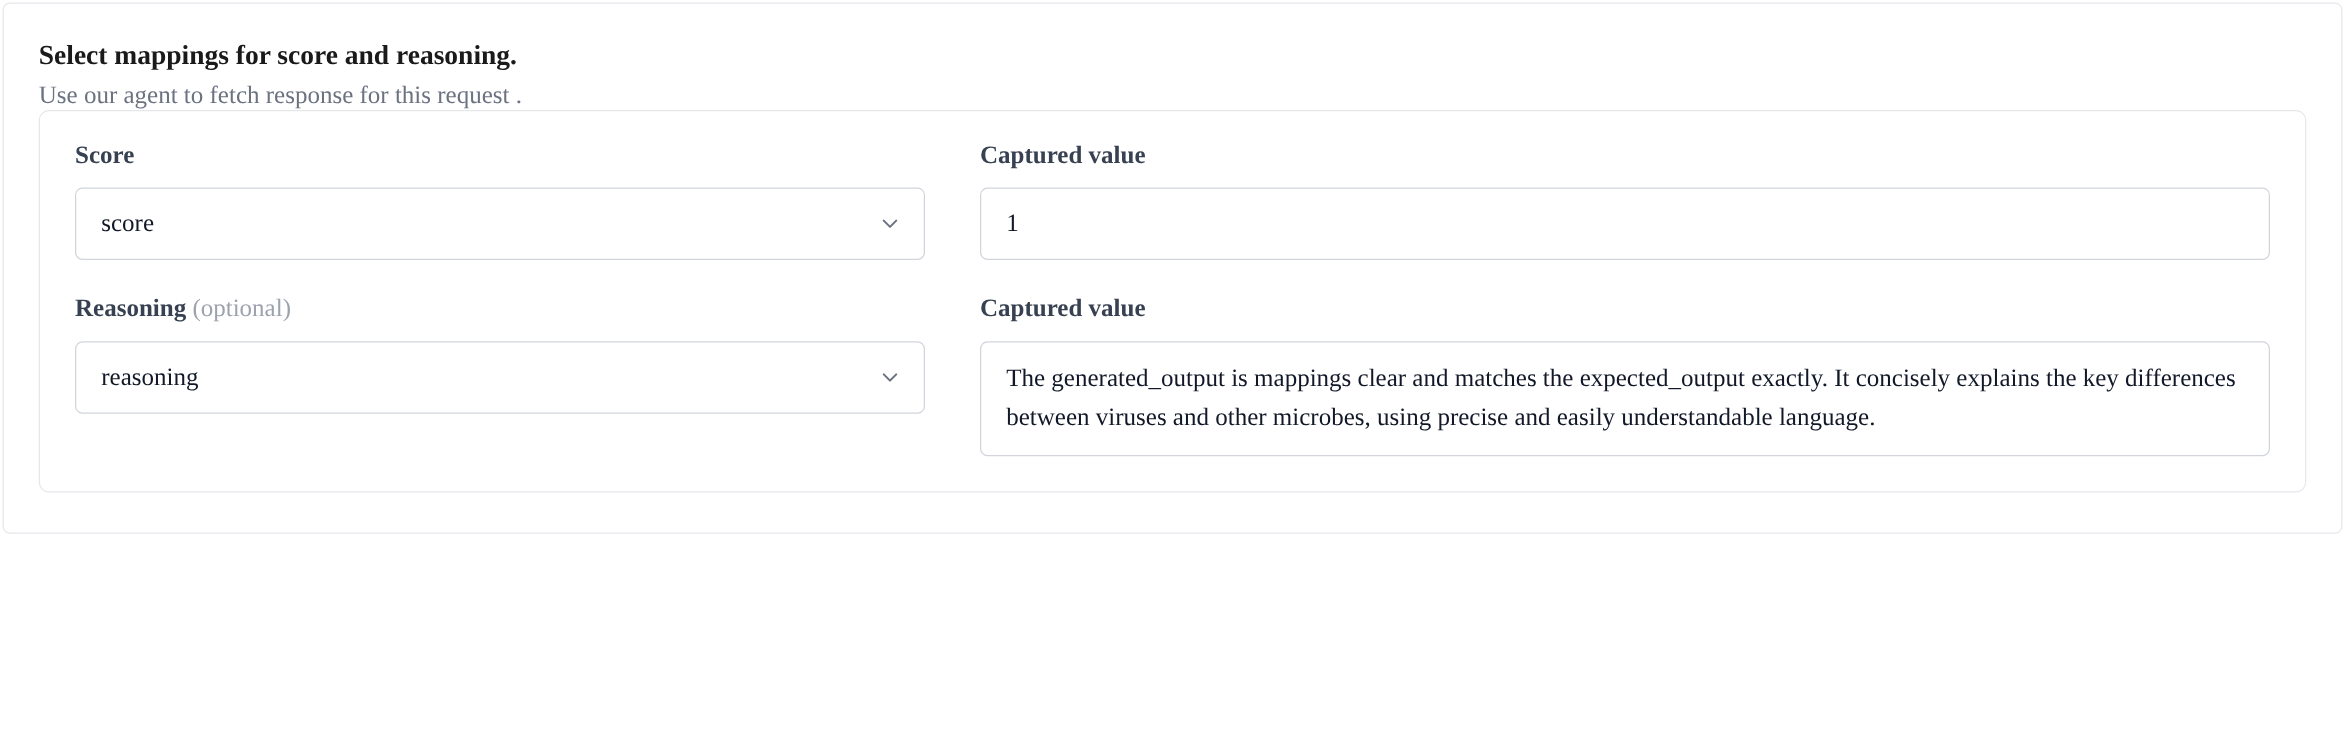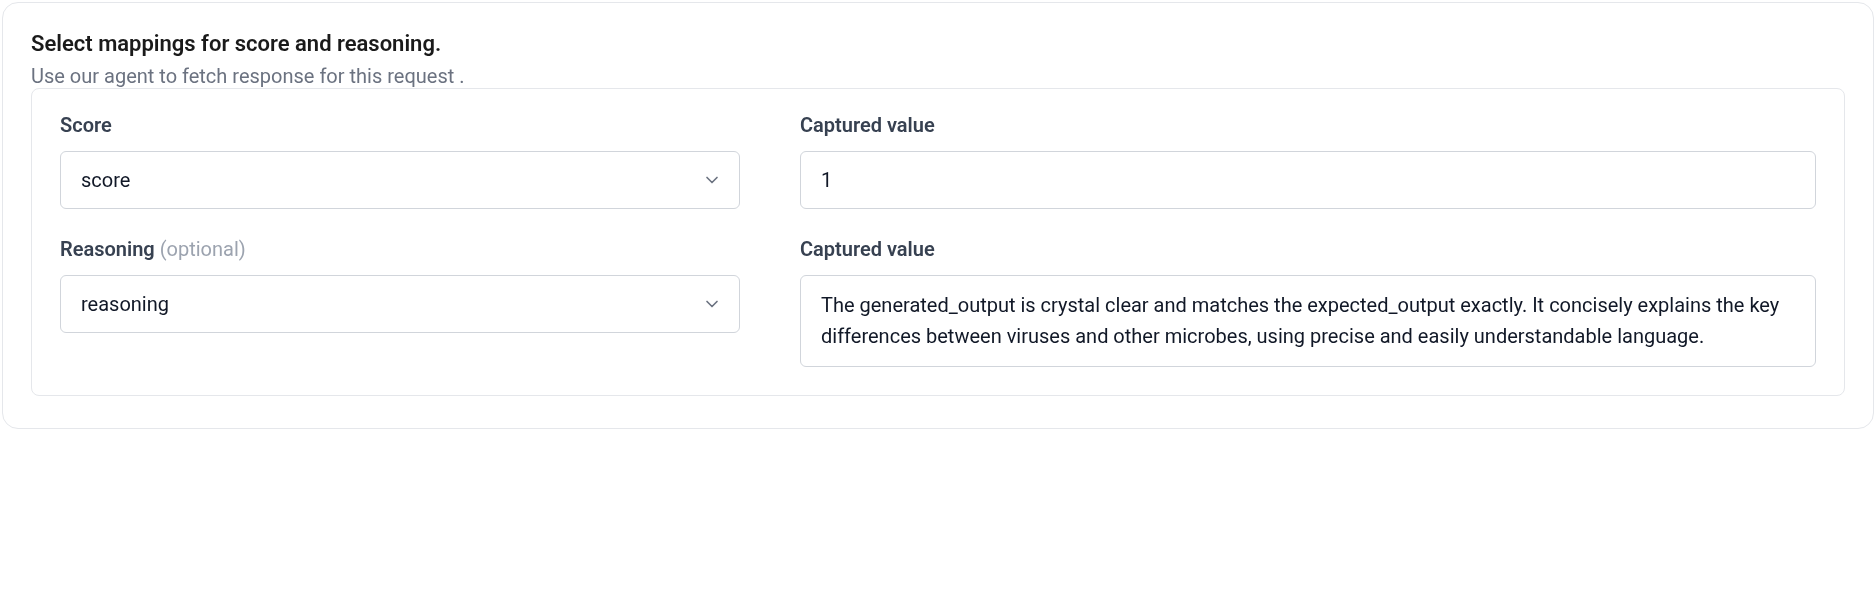--- a/index.html
+++ b/index.html
@@ -9,42 +9,43 @@
     }
     body {
       font-family: -apple-system, BlinkMacSystemFont, "Segoe UI", Roboto, Helvetica, Arial, sans-serif;
       background: #ffffff;
       color: #1a1a1a;
       padding: 0;
       width: 1876px;
     }
     .container {
       border: 1px solid #e5e7eb;
-      border-radius: 16px;
+      border-radius: 6px;
       padding: 28px 28px 32px 28px;
       margin: 2px;
+      font-family: Liberation Serif, serif;
     }
     .header-title {
       font-size: 22px;
       font-weight: 600;
       color: #1a1a1a;
       margin-bottom: 8px;
     }
     .header-subtitle {
       font-size: 20px;
       color: #6b7280;
     }
     .panel {
       border: 1px solid #e5e7eb;
       border-radius: 8px;
       padding: 24px 28px 28px 28px;
     }
     .row {
       display: flex;
-      gap: 60px;
+      gap: 44px;
     }
     .row + .row {
       margin-top: 28px;
     }
     .col {
       flex: 1;
       min-width: 0;
     }
     .col-left {
       flex: 0 0 680px;
@@ -162,19 +163,19 @@
           <span class="chevron">
             <svg viewBox="0 0 24 24" fill="none" stroke="currentColor" stroke-width="2" stroke-linecap="round" stroke-linejoin="round">
                 <polyline points="6 9 12 15 18 9"></polyline>
               </svg>
           </span>
         </div>
       </div>
       <div class="col col-right">
         <label class="field-label">Captured value</label>
         <div class="input-box input-multi">
-          <span>The generated_output is crystal clear and matches the expected_output exactly. It concisely explains the key differences between viruses and other microbes, using precise and easily understandable language.</span>
+          <span>The generated_output is mappings clear and matches the expected_output exactly. It concisely explains the key differences between viruses and other microbes, using precise and easily understandable language.</span>
         </div>
       </div>
     </div>
 
   </div>
 </div>
 
 </body></html>

